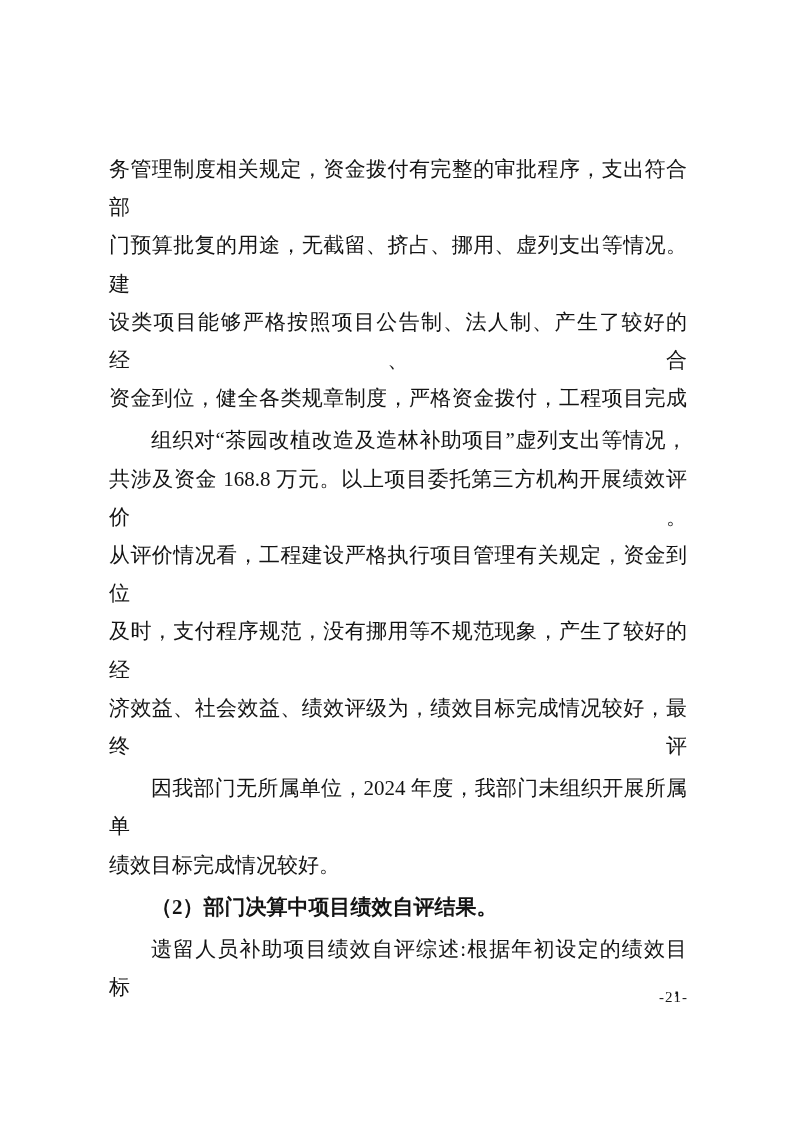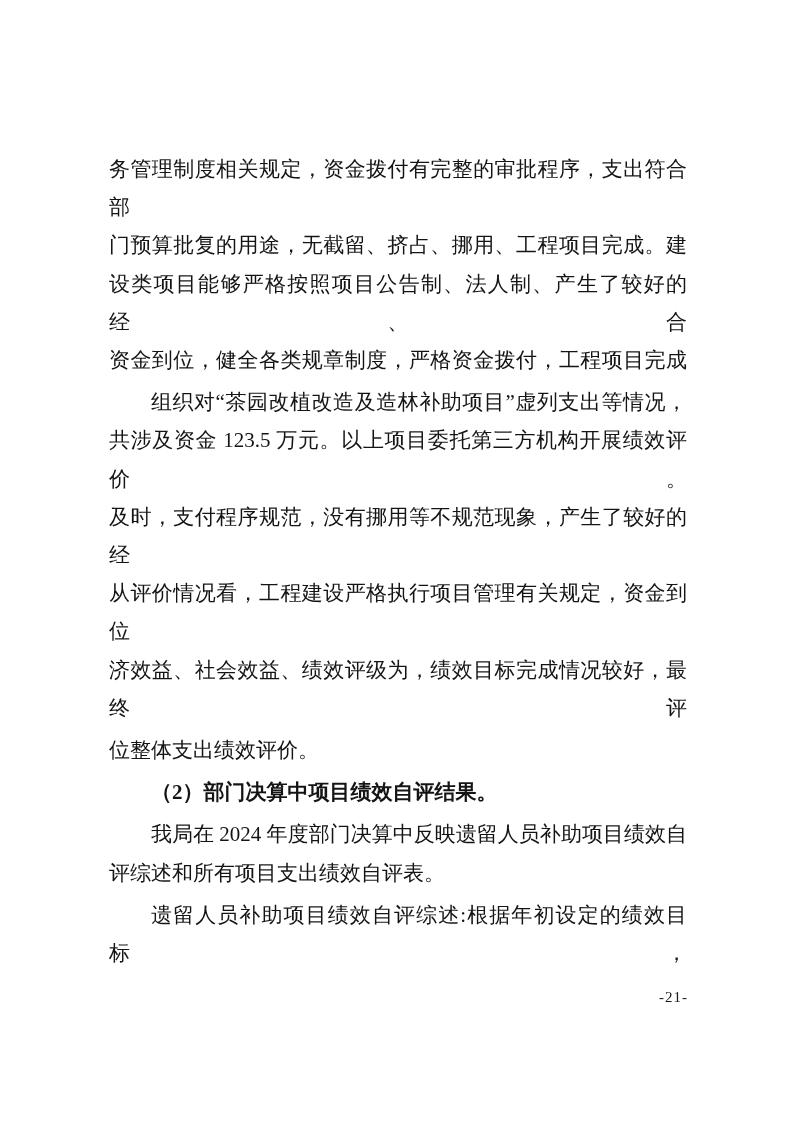--- a/index.html
+++ b/index.html
@@ -53,45 +53,42 @@
   }
 </style>
 </head>
 <body>
 
 <div class="page">
   <div class="content">
 
     <div class="para">
       <div class="line fill">务管理制度相关规定，资金拨付有完整的审批程序，支出符合部</div>
-      <div class="line fill">门预算批复的用途，无截留、挤占、挪用、工程项目完成。建</div>
+      <div class="line fill">门预算批复的用途，无截留、挤占、挪用、虚列支出等情况。建</div>
       <div class="line fill">设类项目能够严格按照项目公告制、法人制、产生了较好的经、合</div>
       <div class="line fill">资金到位，健全各类规章制度，严格资金拨付，工程项目完成</div>
     </div>
 
     <div class="para">
       <div class="line fill indent">组织对“茶园改植改造及造林补助项目”虚列支出等情况，</div>
-      <div class="line fill">共涉及资金 123.5 万元。以上项目委托第三方机构开展绩效评价。</div>
+      <div class="line fill">共涉及资金 168.8 万元。以上项目委托第三方机构开展绩效评价。</div>
+      <div class="line fill">从评价情况看，工程建设严格执行项目管理有关规定，资金到位</div>
       <div class="line fill">及时，支付程序规范，没有挪用等不规范现象，产生了较好的经</div>
-      <div class="line fill">从评价情况看，工程建设严格执行项目管理有关规定，资金到位</div>
       <div class="line fill">济效益、社会效益、绩效评级为，绩效目标完成情况较好，最终评</div>
     </div>
 
     <div class="para">
-      <div class="line">位整体支出绩效评价。</div>
+      <div class="line fill indent">因我部门无所属单位，2024 年度，我部门未组织开展所属单</div>
+      <div class="line">绩效目标完成情况较好。</div>
     </div>
 
     <div class="para">
       <div class="line heading">（2）部门决算中项目绩效自评结果。</div>
     </div>
 
-    <div class="para">
-      <div class="line fill indent">我局在 2024 年度部门决算中反映遗留人员补助项目绩效自</div>
-      <div class="line">评综述和所有项目支出绩效自评表。</div>
-    </div>
 
     <div class="para">
       <div class="line fill indent">遗留人员补助项目绩效自评综述:根据年初设定的绩效目标，</div>
 
     </div>
 
   </div>
 
   <div class="page-number">-21-</div>
 </div>

